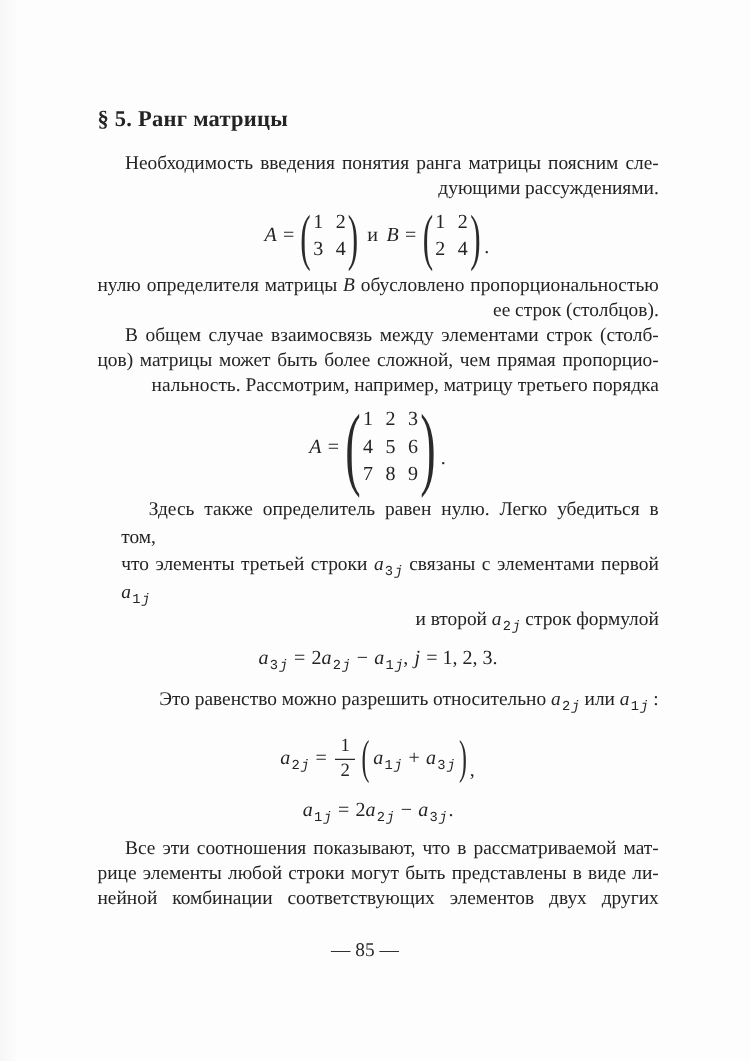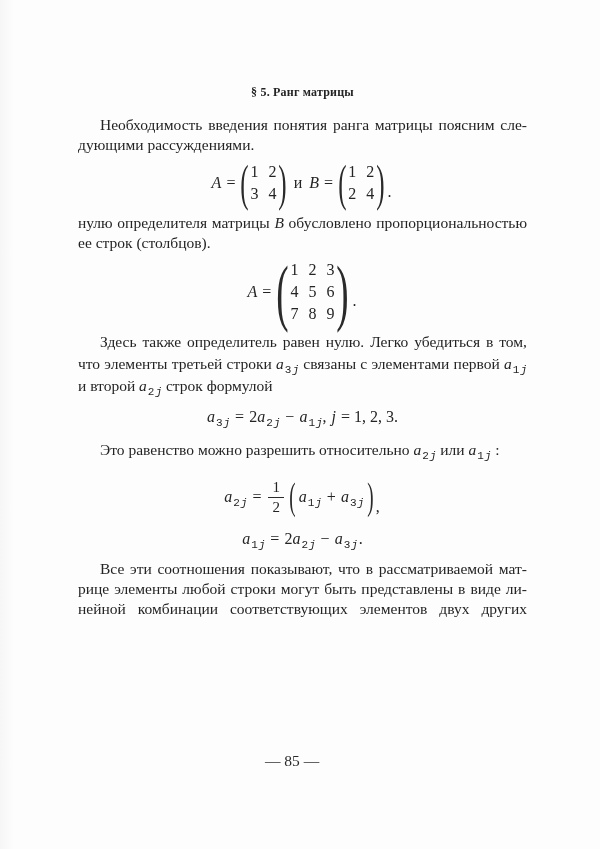--- a/index.html
+++ b/index.html
@@ -12,26 +12,26 @@
     color: #242424;
     padding: 85px 73px 0 78px;
     overflow: hidden;
   }
   .page::before {
     content:""; position:absolute; left:0; top:0; bottom:0; width:14px;
     background: linear-gradient(90deg, rgba(120,120,120,0.05), rgba(120,120,120,0));
     pointer-events:none;
   }
   .title {
-    font-size: 12px; font-weight: bold; text-align: center;
+    font-size: 18px; font-weight: bold; 
     margin: 0 0 15px 0; letter-spacing: 0.2px;
   }
   .para { font-size: 15.5px; line-height: 20px; }
-  .para.subs { line-height: 22px; }
-  .line { text-align: left; white-space: normal; }
+  .para.subs { line-height: 22px; margin-left: 19px; }
+  .line { text-align: right; white-space: normal; }
   .line.just { text-align: justify; text-align-last: justify; }
   .line.indent { text-indent: 22px; }
   i.v { font-family: "Liberation Serif", serif; font-style: italic; }
   
   .atom { white-space: nowrap; }
   .atom i { font-style: italic; }
   .atom sub {
     font-size: 11px; line-height: 0; vertical-align: -4px;
     font-style: normal; margin-left: 1px; letter-spacing: 1px; font-family: Liberation Mono, monospace;
   }
@@ -121,20 +121,25 @@
       <span class="paren p2">)</span>
     </span>
     <span class="punct pp1">.</span>
   </div>
 
   <div class="para">
     <div class="line just"><span>нулю определителя матрицы</span> <i class="v">B</i> <span>обусловлено пропорциональностью</span></div>
     <div class="line">ее строк (столбцов).</div>
   </div>
 
+  <div class="para">
+    <div class="line just indent">В общем случае взаимосвязь между элементами строк (столб-</div>
+    <div class="line just">цов) матрицы может быть более сложной, чем прямая пропорцио-</div>
+    <div class="line">нальность. Рассмотрим, например, матрицу третьего порядка</div>
+  </div>
 
   <div class="fblock f2">
     <i class="v">A</i>
     <span>=</span>
     <span class="mx m3">
       <span class="paren p3">(</span>
       <span class="mtbl">
         <span class="mrow">
             <span class="mcell">1</span>
             <span class="mcell">2</span>

